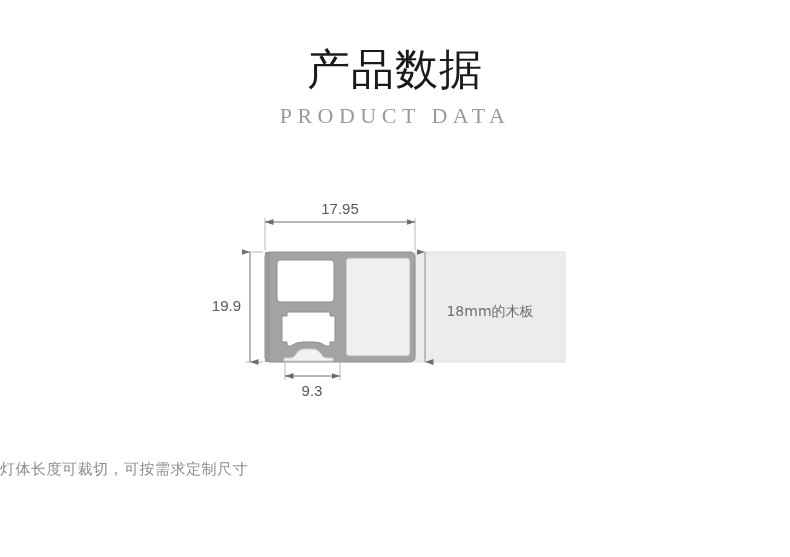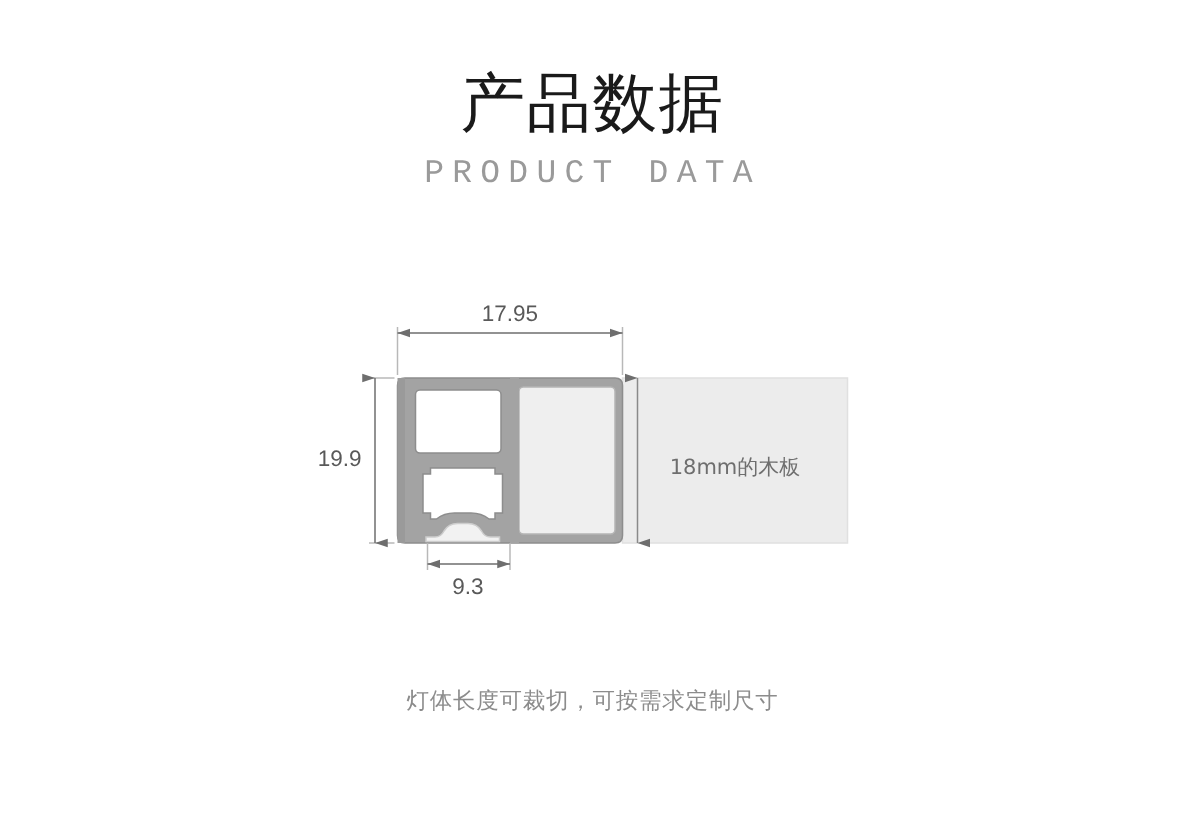--- a/index.html
+++ b/index.html
@@ -35,46 +35,45 @@
     font-family: "DejaVu Sans", "Liberation Sans", sans-serif;
   }
   #title-en {
     margin: 0;
     padding-top: 9px;
     font-size: 22px;
     line-height: 26px;
     font-weight: 400;
     color: #9a9a9a;
     letter-spacing: 5.5px;
-    font-family: Liberation Mono, monospace;
+    font-family: Liberation Serif, serif;
   }
 
   
   #drawing-stage {
     position: absolute;
     left: 0;
     top: 190px;
     width: 790px;
     height: 230px;
   }
   #drawing-svg {
     display: block;
   }
 
   
   #caption {
     position: absolute;
     left: 0;
     top: 458px;
     width: 790px;
-    text-align: center;
     font-size: 15px;
     line-height: 22px;
     color: #8c8c8c;
-    font-family: Liberation Mono, monospace;
+    font-family: Liberation Sans, sans-serif;
     letter-spacing: 0.5px;
   }
 
   .dim-text {
     font-family: "Liberation Sans", sans-serif;
     font-size: 15px;
     fill: #595959;
   }
   .board-text {
     font-family: "DejaVu Sans", "Liberation Sans", sans-serif;

